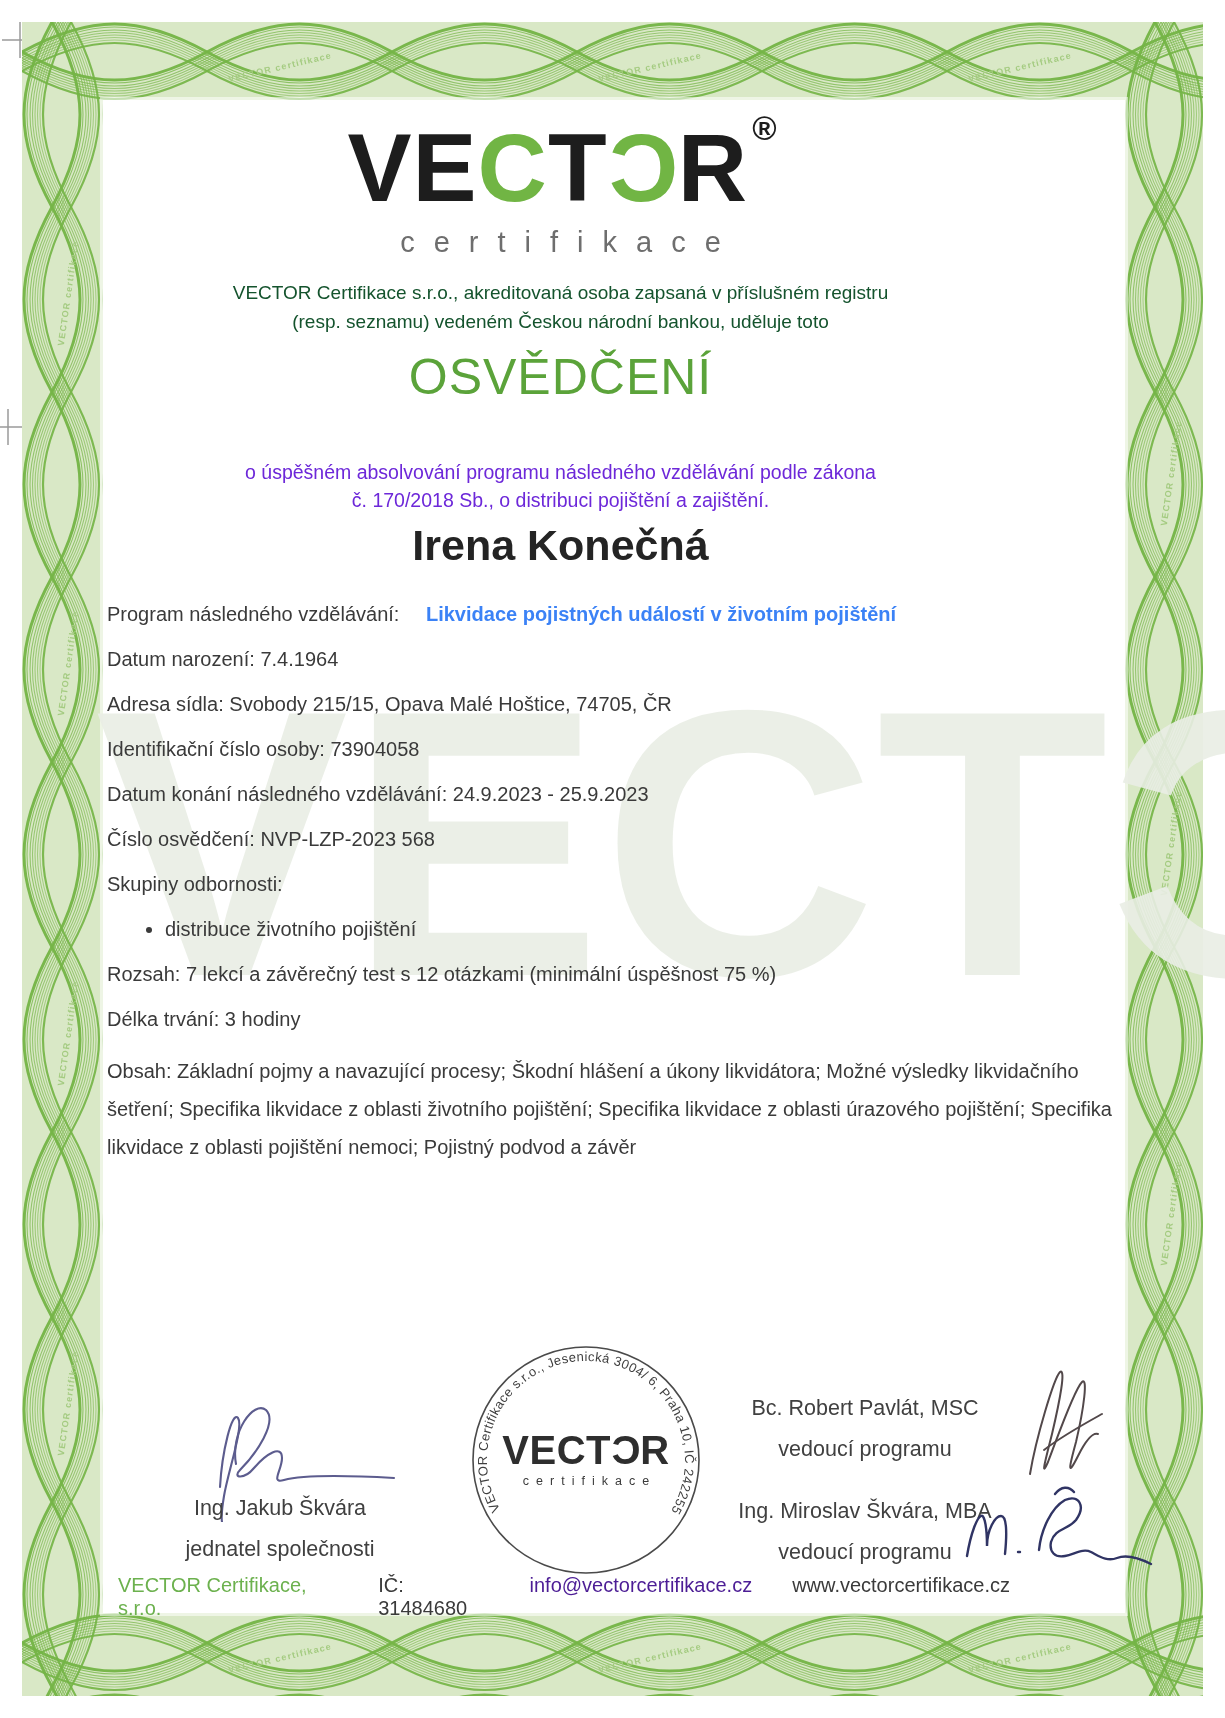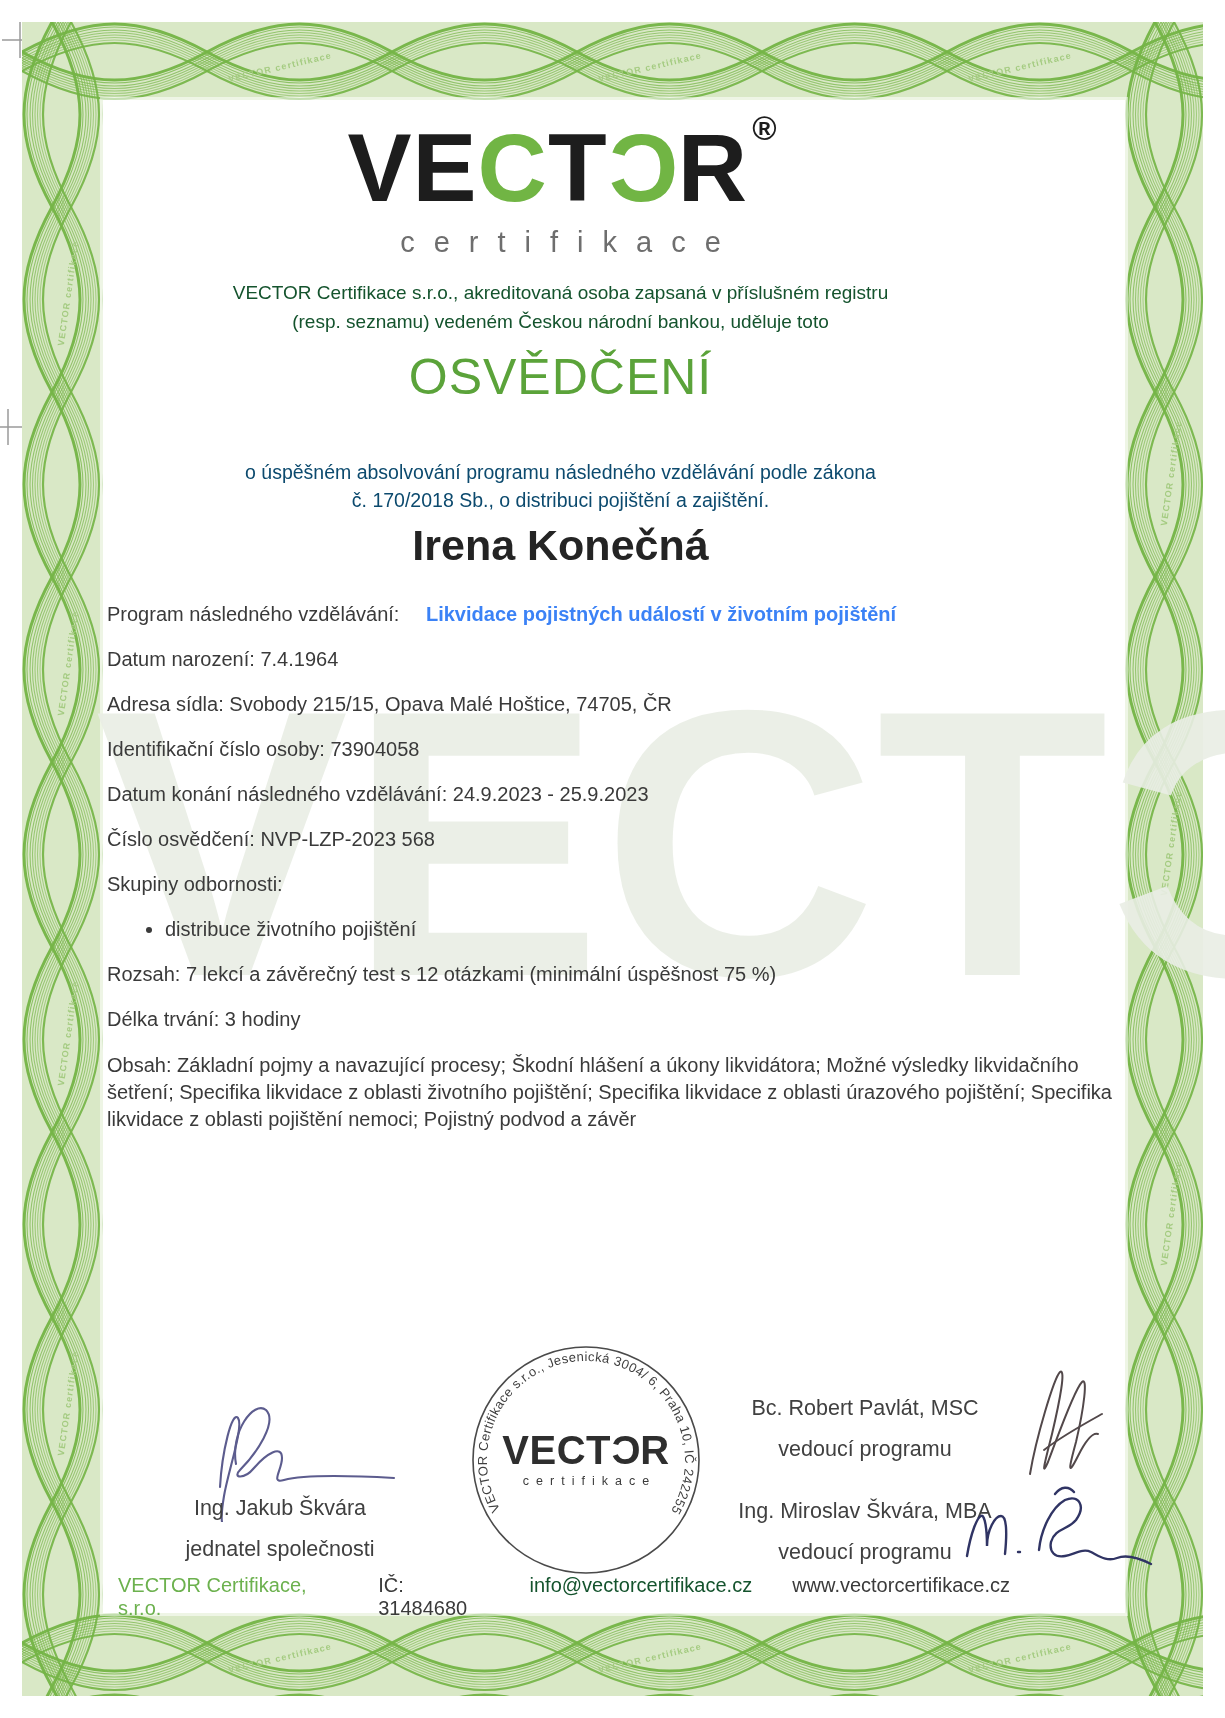--- a/index.html
+++ b/index.html
@@ -27,45 +27,45 @@
   .flip{display:inline-block;transform:scaleX(-1);}
 
   
   .center-col{position:absolute;left:103px;width:915px;text-align:center;z-index:2;}
   .brandword{font-size:96px;font-weight:700;color:#1d1d1d;line-height:1;letter-spacing:1px;white-space:nowrap;}
   .brandword .green{color:#71b544;}
   .reg{font-size:33px;font-weight:700;color:#1d1d1d;vertical-align:top;position:relative;top:-8px;left:4px;}
   .brandsub{margin-top:10px;font-size:29px;color:#6e6e6e;letter-spacing:19px;padding-left:19px;}
   .introline{font-size:19px;line-height:29px;color:#14532d;}
   .cert-title{font-size:50px;font-weight:400;color:#5ba33a;letter-spacing:1px;line-height:1;}
-  .subline{font-size:19.5px;line-height:28px;color:#0c4a6e;}
+  .subline{font-size:19.5px;line-height:28px;color:#6d28d9;}
   .recipient{font-size:43px;font-weight:700;color:#242424;line-height:1;}
 
   .details{position:absolute;left:107px;top:602px;width:1015px;z-index:2;font-size:20px;color:#3a3a3a;}
   .details p{margin:0 0 21px 0;line-height:24px;}
   .details .bold{font-weight:700;color:#3b82f6;margin-left:21px;}
   .details ul{margin:16px 0 21px 0;padding-left:58px;}
   .details li{line-height:24px;margin:0;}
-  .details p.para{line-height:27px;margin-top:9px;}
+  .details p.para{line-height:38px;margin-top:9px;}
 
   
   .sig-img{position:absolute;z-index:3;}
   .signer{position:absolute;width:300px;text-align:center;z-index:3;font-size:21.5px;color:#404040;}
   .signer .role{margin-top:16px;}
   .stamp{position:absolute;left:468px;top:1342px;width:236px;height:236px;z-index:3;}
   .stamp svg{position:absolute;left:0;top:0;}
   .stamp-logo{position:absolute;left:0;top:88px;width:236px;text-align:center;color:#2e2e2e;}
   .stamp-word{font-size:40px;font-weight:700;line-height:1;letter-spacing:0.5px;color:#2e2e2e;}
   .stamp-sub{margin-top:4px;font-size:12.5px;letter-spacing:7px;padding-left:7px;color:#3a3a3a;}
 
   
   .footer{position:absolute;left:118px;top:1574px;width:892px;display:flex;
           justify-content:space-between;align-items:baseline;font-size:20px;z-index:3;gap:40px;}
   .footer .green{color:#6cb14e;}
-  .footer a{color:#14532d;text-decoration:none;}
+  .footer a{color:#4c1d95;text-decoration:none;}
 </style>
 </head>
 <body>
 
 <div class="page">
 
   <svg class="cropmarks" width="60" height="500" viewBox="0 0 60 500">
     <g stroke="#9a9a9a" stroke-width="1.5">
       <line x1="2" y1="40" x2="40" y2="40"></line>
         <line x1="20" y1="22" x2="20" y2="58"></line>

